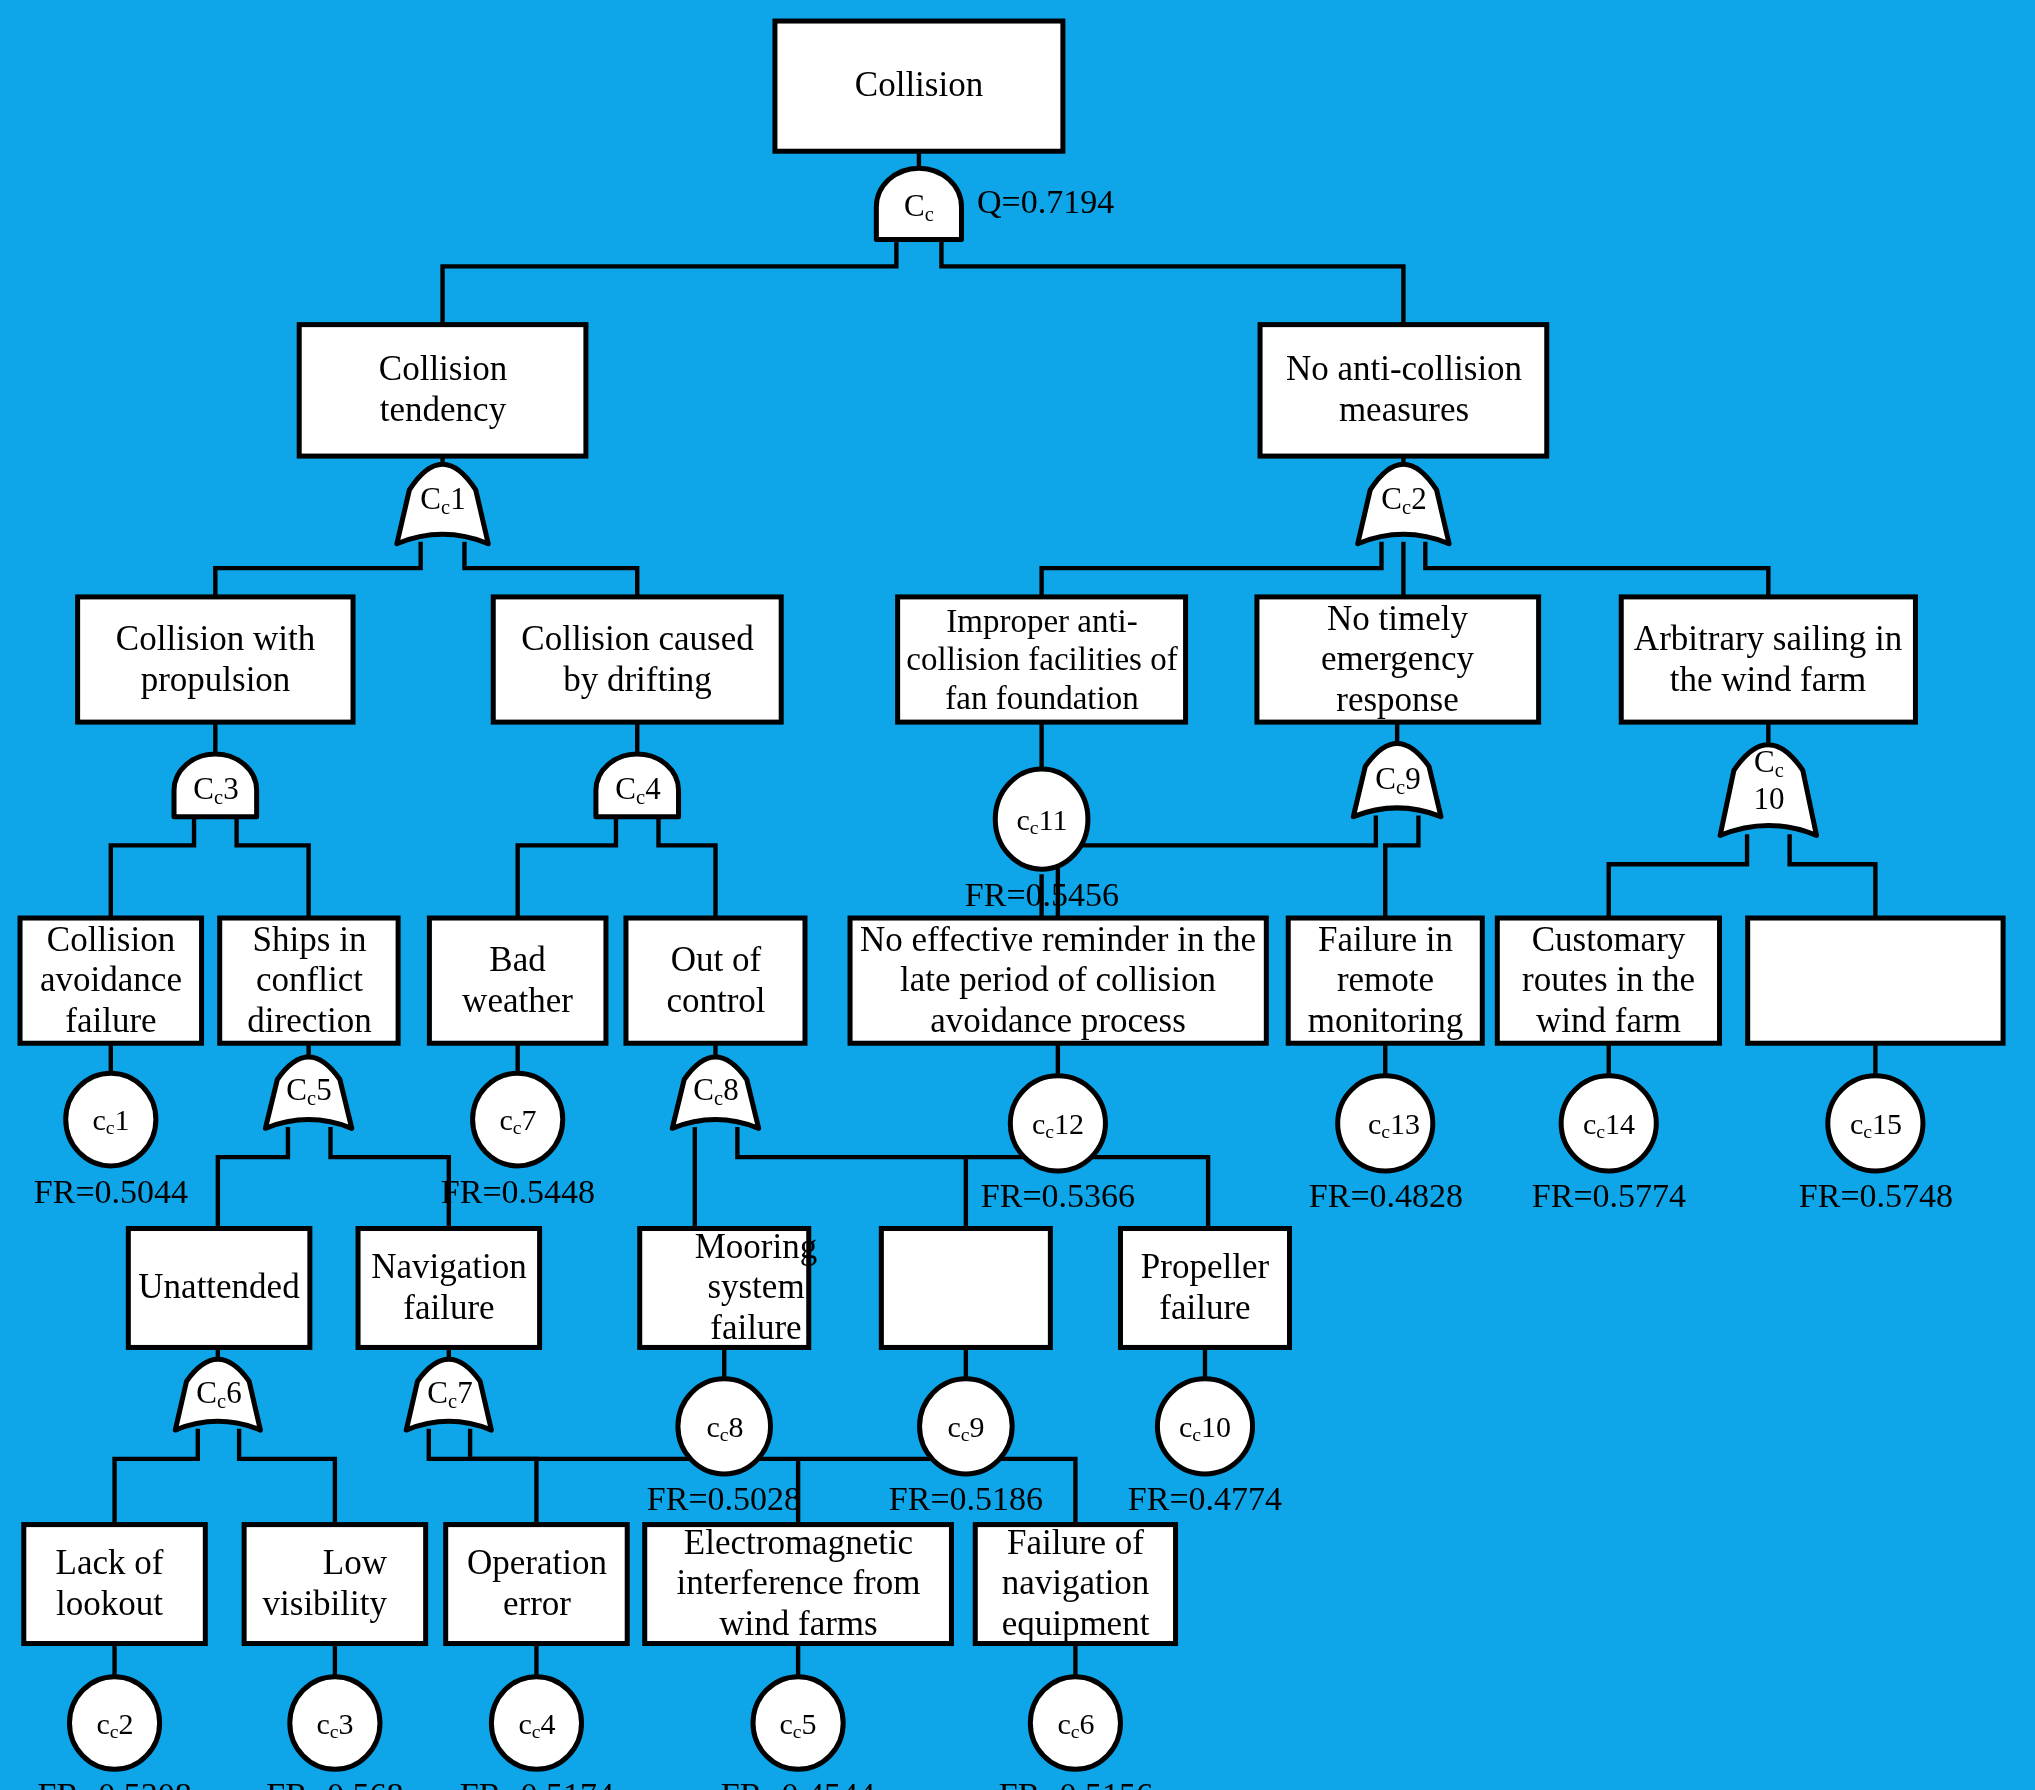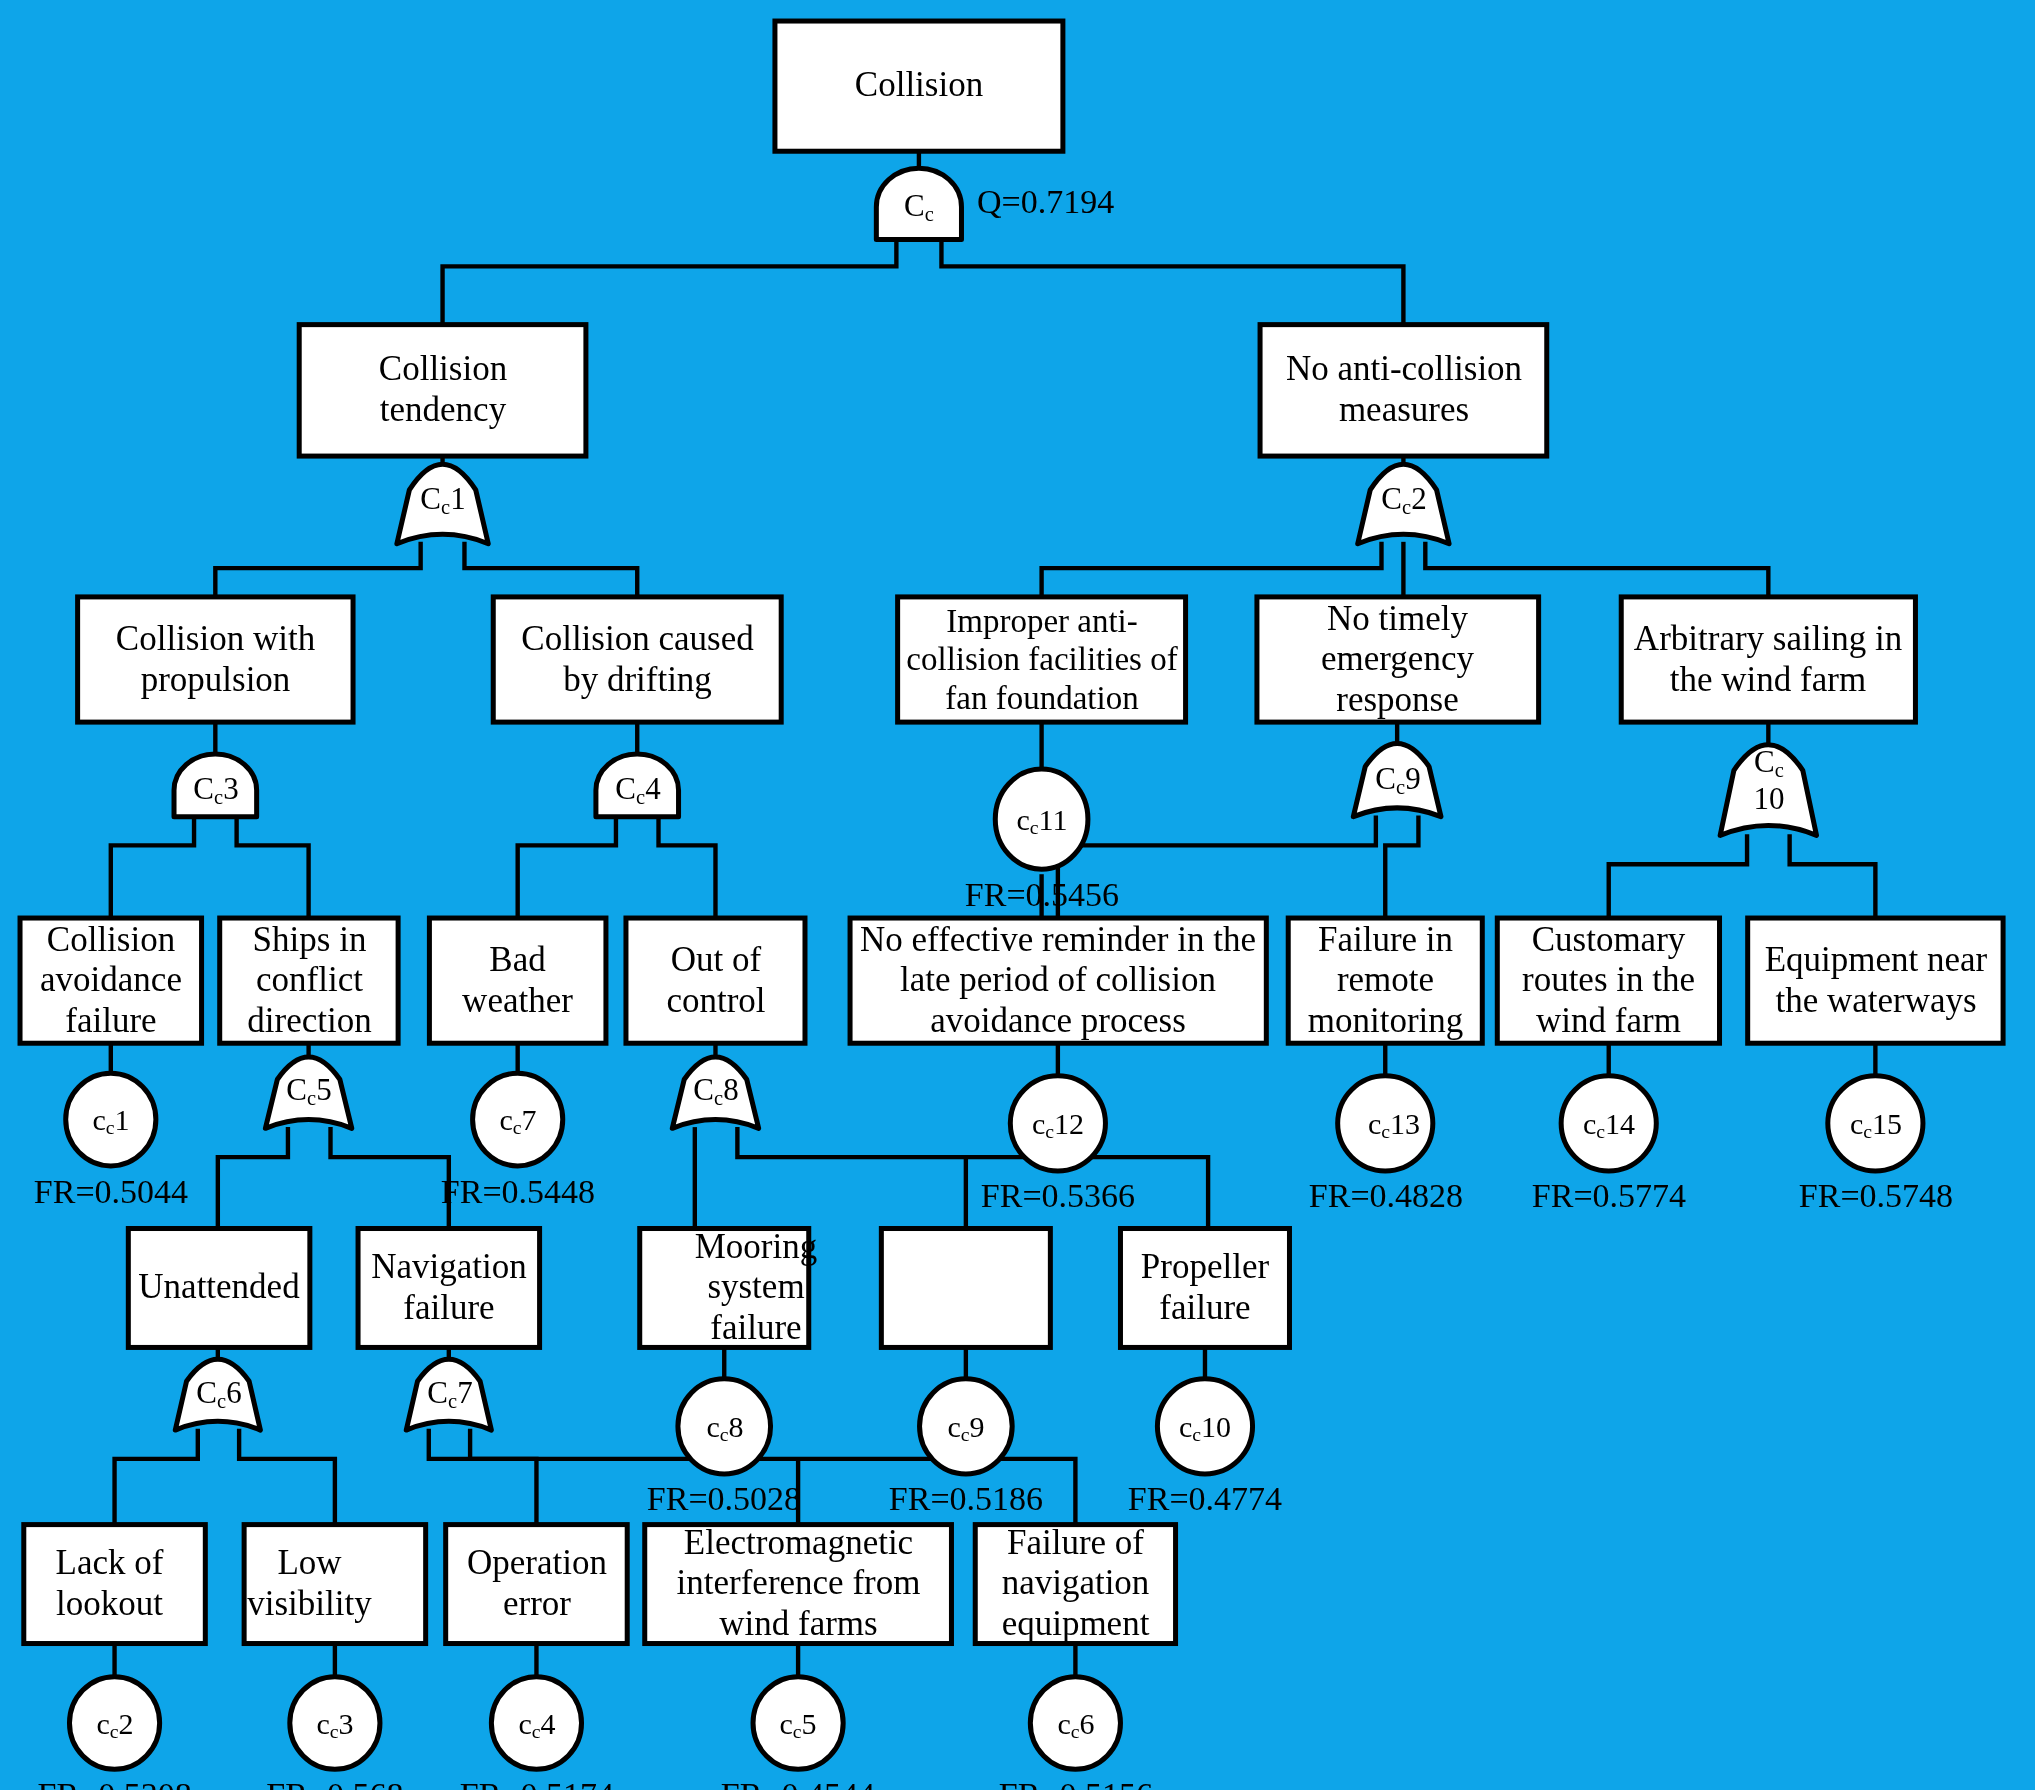--- a/index.html
+++ b/index.html
@@ -182,29 +182,28 @@
 <div class="txt boxtxt" style="left:1263px;top:597px;width:269px;height:125px;">No timely emergency response</div>
 <div class="txt boxtxt" style="left:1626px;top:597px;width:284px;height:125px;">Arbitrary sailing in the wind farm</div>
 
 <div class="txt boxtxt" style="left:24px;top:918px;width:174px;height:125px;">Collision avoidance failure</div>
 <div class="txt boxtxt" style="left:224px;top:918px;width:171px;height:125px;">Ships in conflict direction</div>
 <div class="txt boxtxt" style="left:433px;top:918px;width:169px;height:125px;">Bad weather</div>
 <div class="txt boxtxt" style="left:630px;top:918px;width:172px;height:125px;">Out of control</div>
 <div class="txt boxtxt" style="left:855px;top:918px;width:406px;height:125px;">No effective reminder in the late period of collision avoidance process</div>
 <div class="txt boxtxt" style="left:1292px;top:918px;width:187px;height:125px;">Failure in remote monitoring</div>
 <div class="txt boxtxt" style="left:1501px;top:918px;width:215px;height:125px;">Customary routes in the wind farm</div>
-<div class="txt boxtxt" style="left:1752px;top:918px;width:248px;height:125px;">Equipment near the waterways</div>
 
 <div class="txt boxtxt" style="left:130px;top:1228px;width:178px;height:119px;">Unattended</div>
 <div class="txt boxtxt" style="left:362px;top:1228px;width:174px;height:119px;">Navigation failure</div>
 <div class="txt boxtxt" style="left:642px;top:1228px;width:164px;height:119px;padding-left:32px;">Mooring system failure</div>
 <div class="txt boxtxt" style="left:1123px;top:1228px;width:164px;height:119px;">Propeller failure</div>
 
 <div class="txt boxtxt" style="left:27.5px;top:1524px;width:164px;height:119px;">Lack of lookout</div>
-<div class="txt boxtxt" style="left:240px;top:1524px;width:139px;height:119px;">Low visibility</div>
+<div class="txt boxtxt" style="left:248px;top:1524px;width:139px;height:119px;text-align:right;">Low visibility</div>
 <div class="txt boxtxt" style="left:450px;top:1524px;width:174px;height:119px;">Operation error</div>
 <div class="txt boxtxt" style="left:649px;top:1524px;width:299px;height:119px;">Electromagnetic interference from wind farms</div>
 <div class="txt boxtxt" style="left:978px;top:1524px;width:195px;height:119px;">Failure of navigation equipment</div>
 
 <div class="txt frlbl" style="left:977px;top:182px;width:263px;text-align:left;">Q=0.7194</div>
 
 <div class="txt gatelbl" style="left:875px;top:188px;width:88px;">C<span class="sub">c</span><span></span></div>
 
 <div class="txt gatelbl" style="left:399px;top:481px;width:88px;">C<span class="sub">c</span><span>1</span></div>
 

